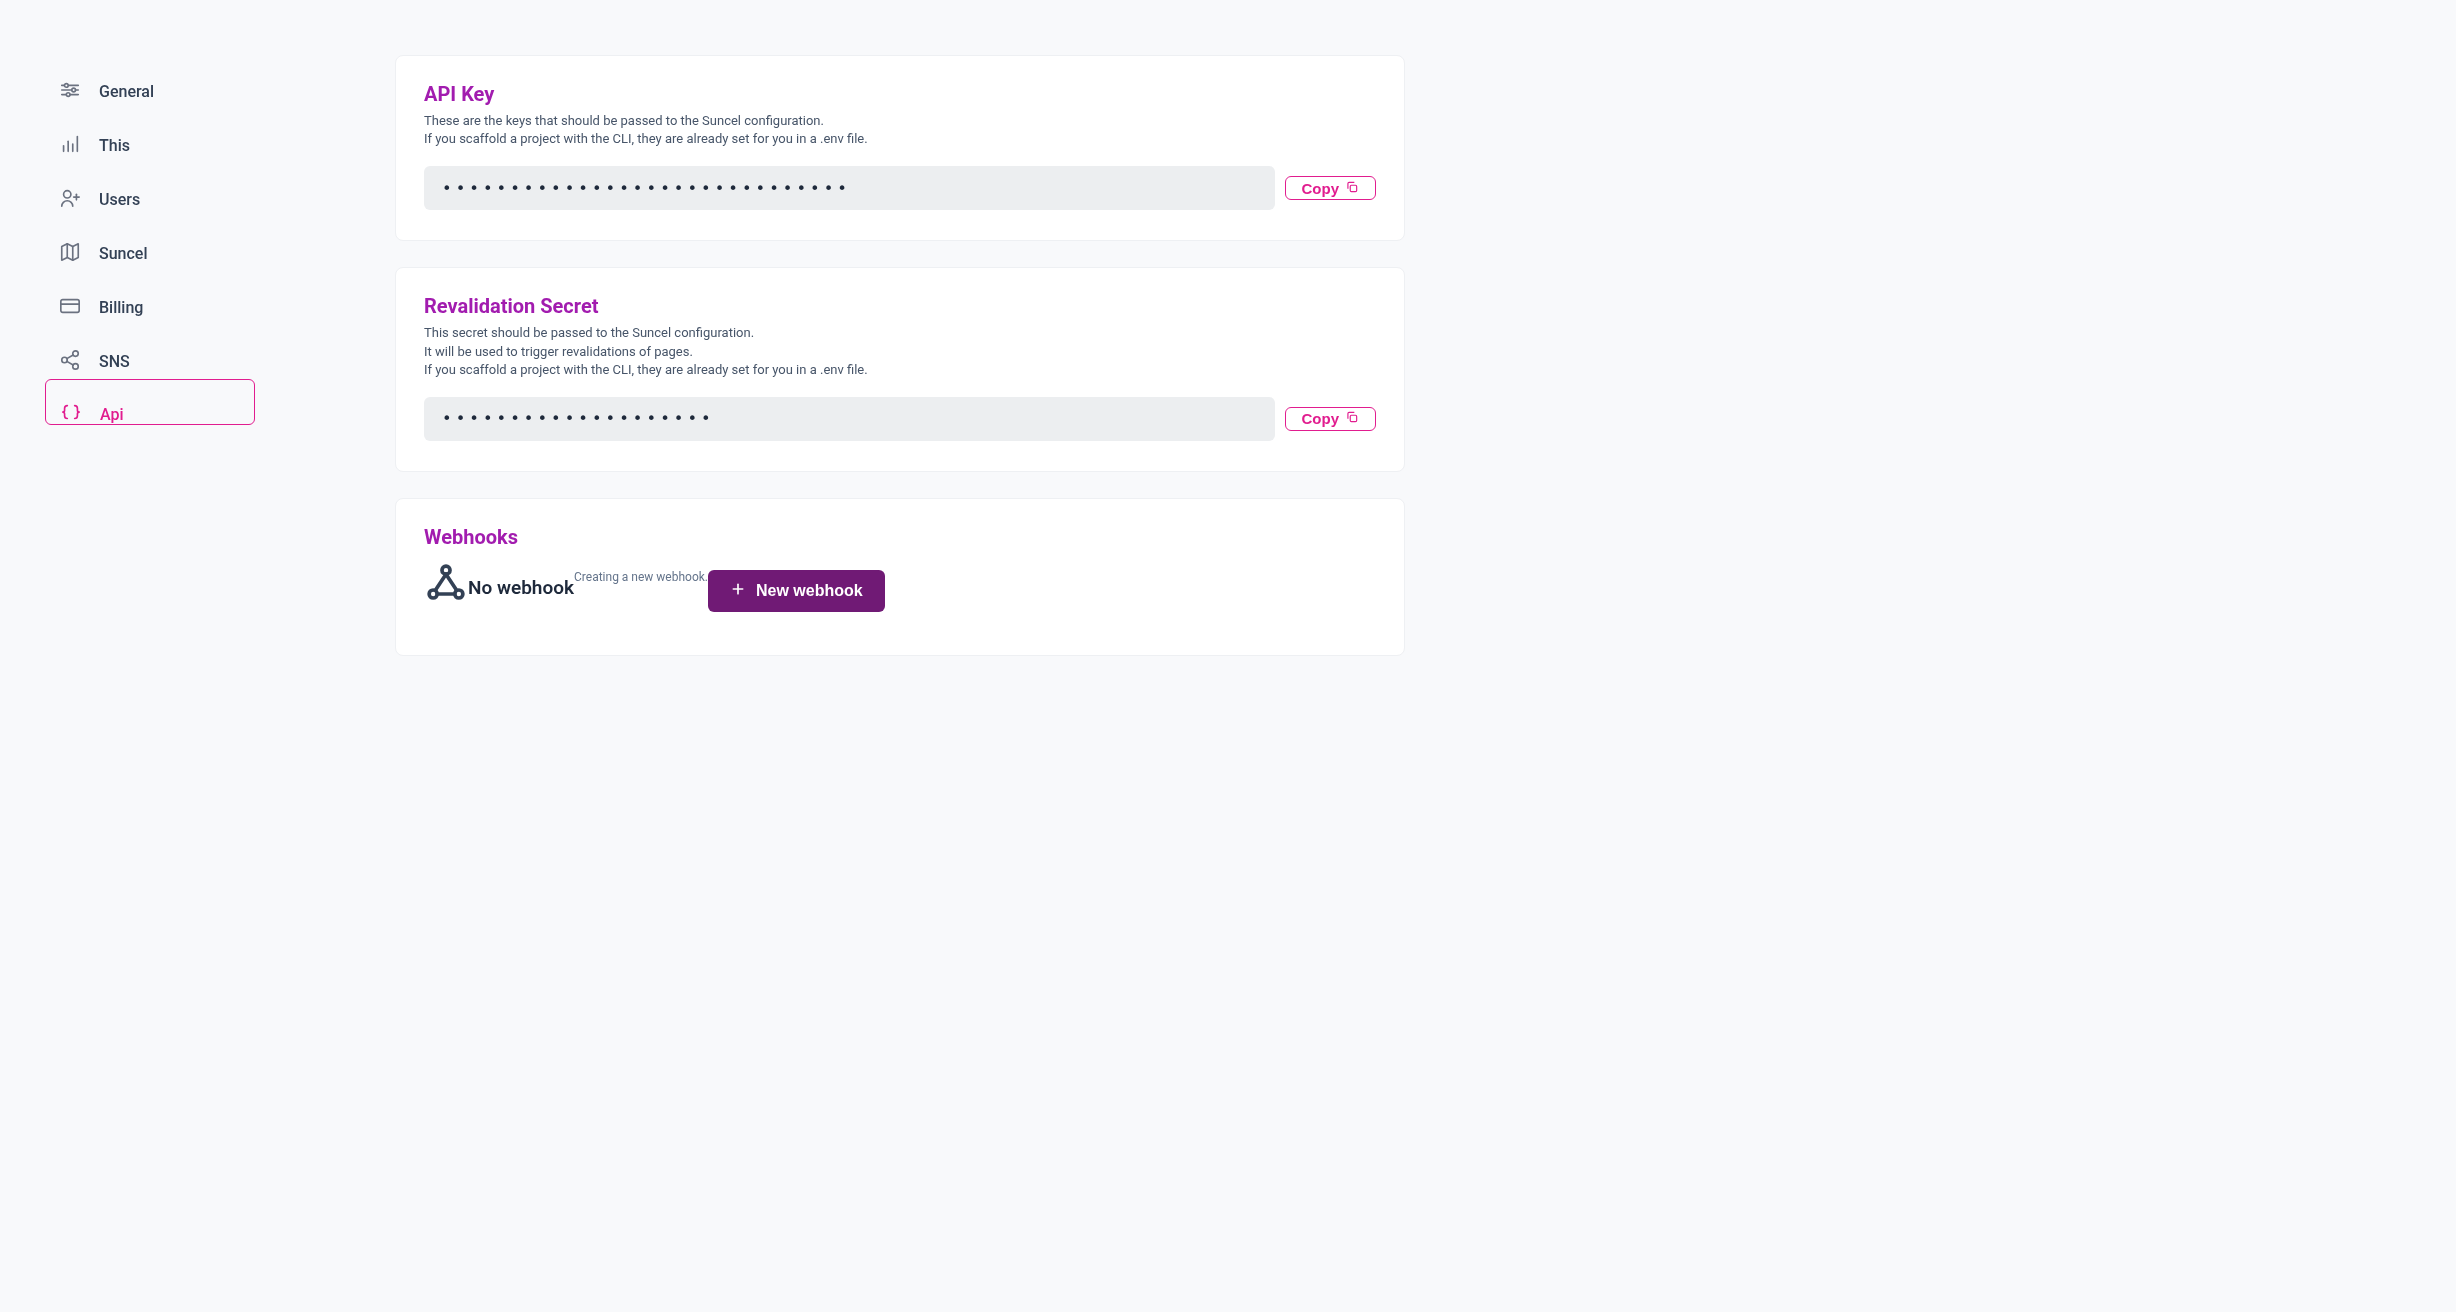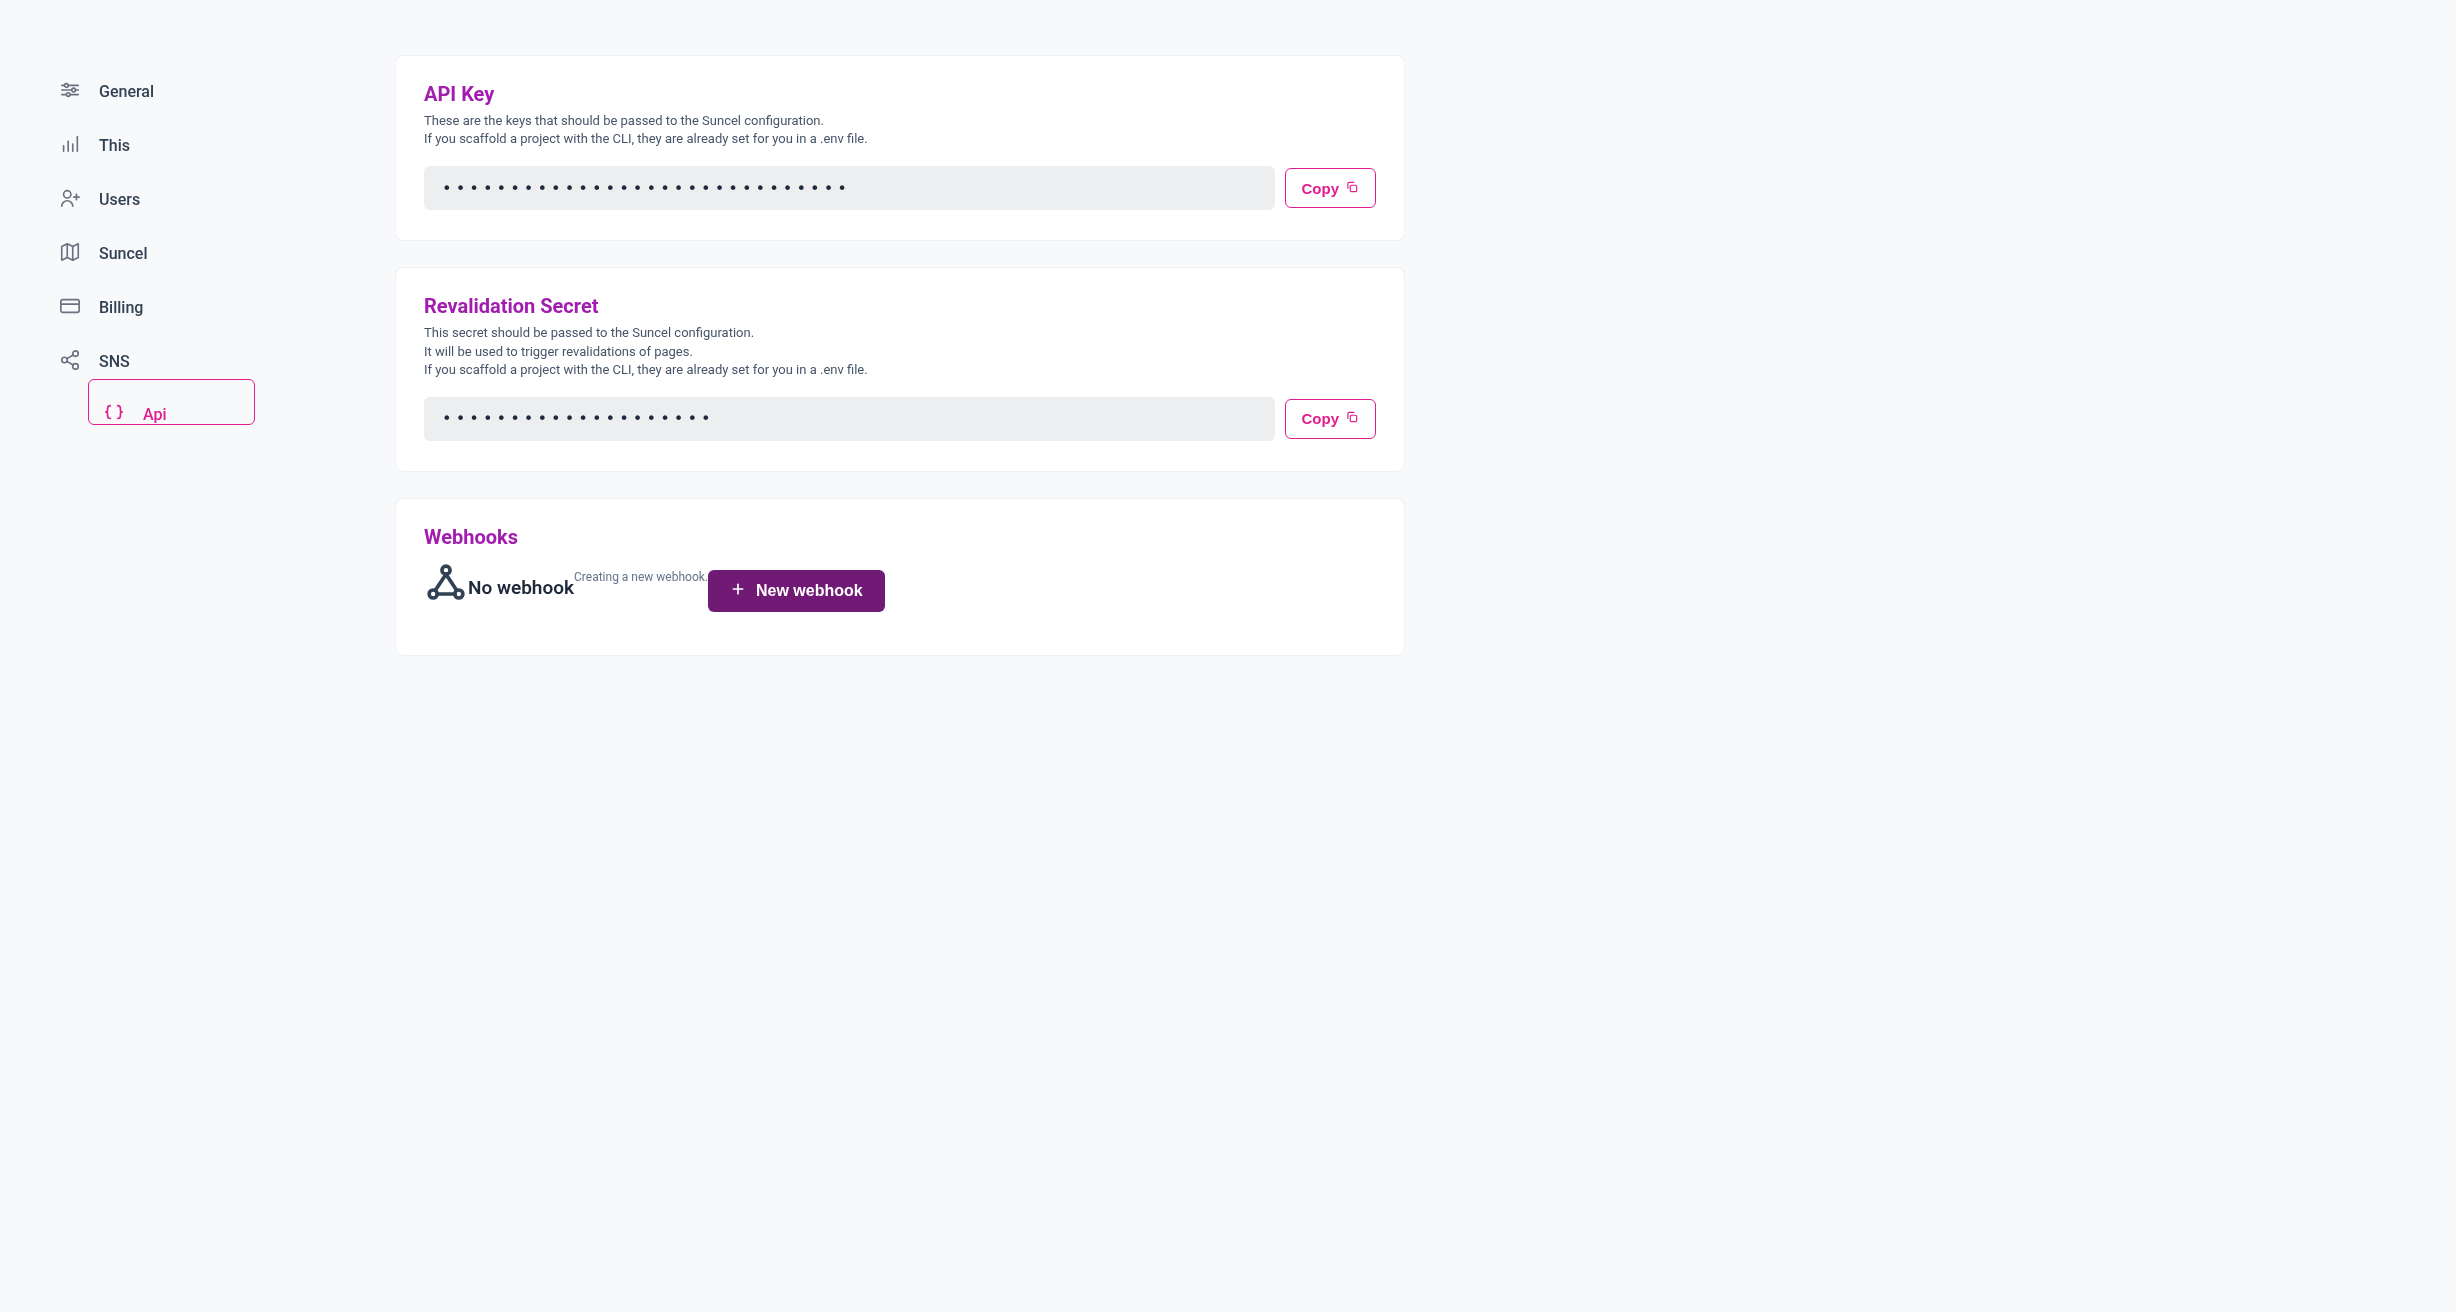--- a/index.html
+++ b/index.html
@@ -29,21 +29,20 @@
     padding: 0 14px;
     border-radius: 6px;
     cursor: pointer;
     color: #334155;
     font-size: 16px;
     font-weight: 500;
   }
   .sidebar-item.active {
     color: #e11d8f;
     border: 1px solid #e11d8f;
-    margin-left: 43px;
   }
   .sidebar-item .icon {
     width: 22px;
     height: 22px;
     display: flex;
     align-items: center;
     justify-content: center;
     color: #6b7280;
   }
   .sidebar-item.active .icon { color: #e11d8f; }
@@ -98,21 +97,21 @@
     align-items: center;
     gap: 6px;
     border: 1px solid #e11d8f;
     color: #e11d8f;
     background: #fff;
     border-radius: 6px;
     padding: 0 16px;
     font-size: 15px;
     font-weight: 600;
     cursor: pointer;
-    height: 40px;
+    height: 24px;
     align-self: center;
   }
   .copy-btn svg { width: 14px; height: 14px; stroke: currentColor; fill: none; stroke-width: 2; }
 
   .webhooks-empty {
     display: flex;
     flex-direction: row;
     align-items: center;
     padding: 6px 0 4px;
   }

